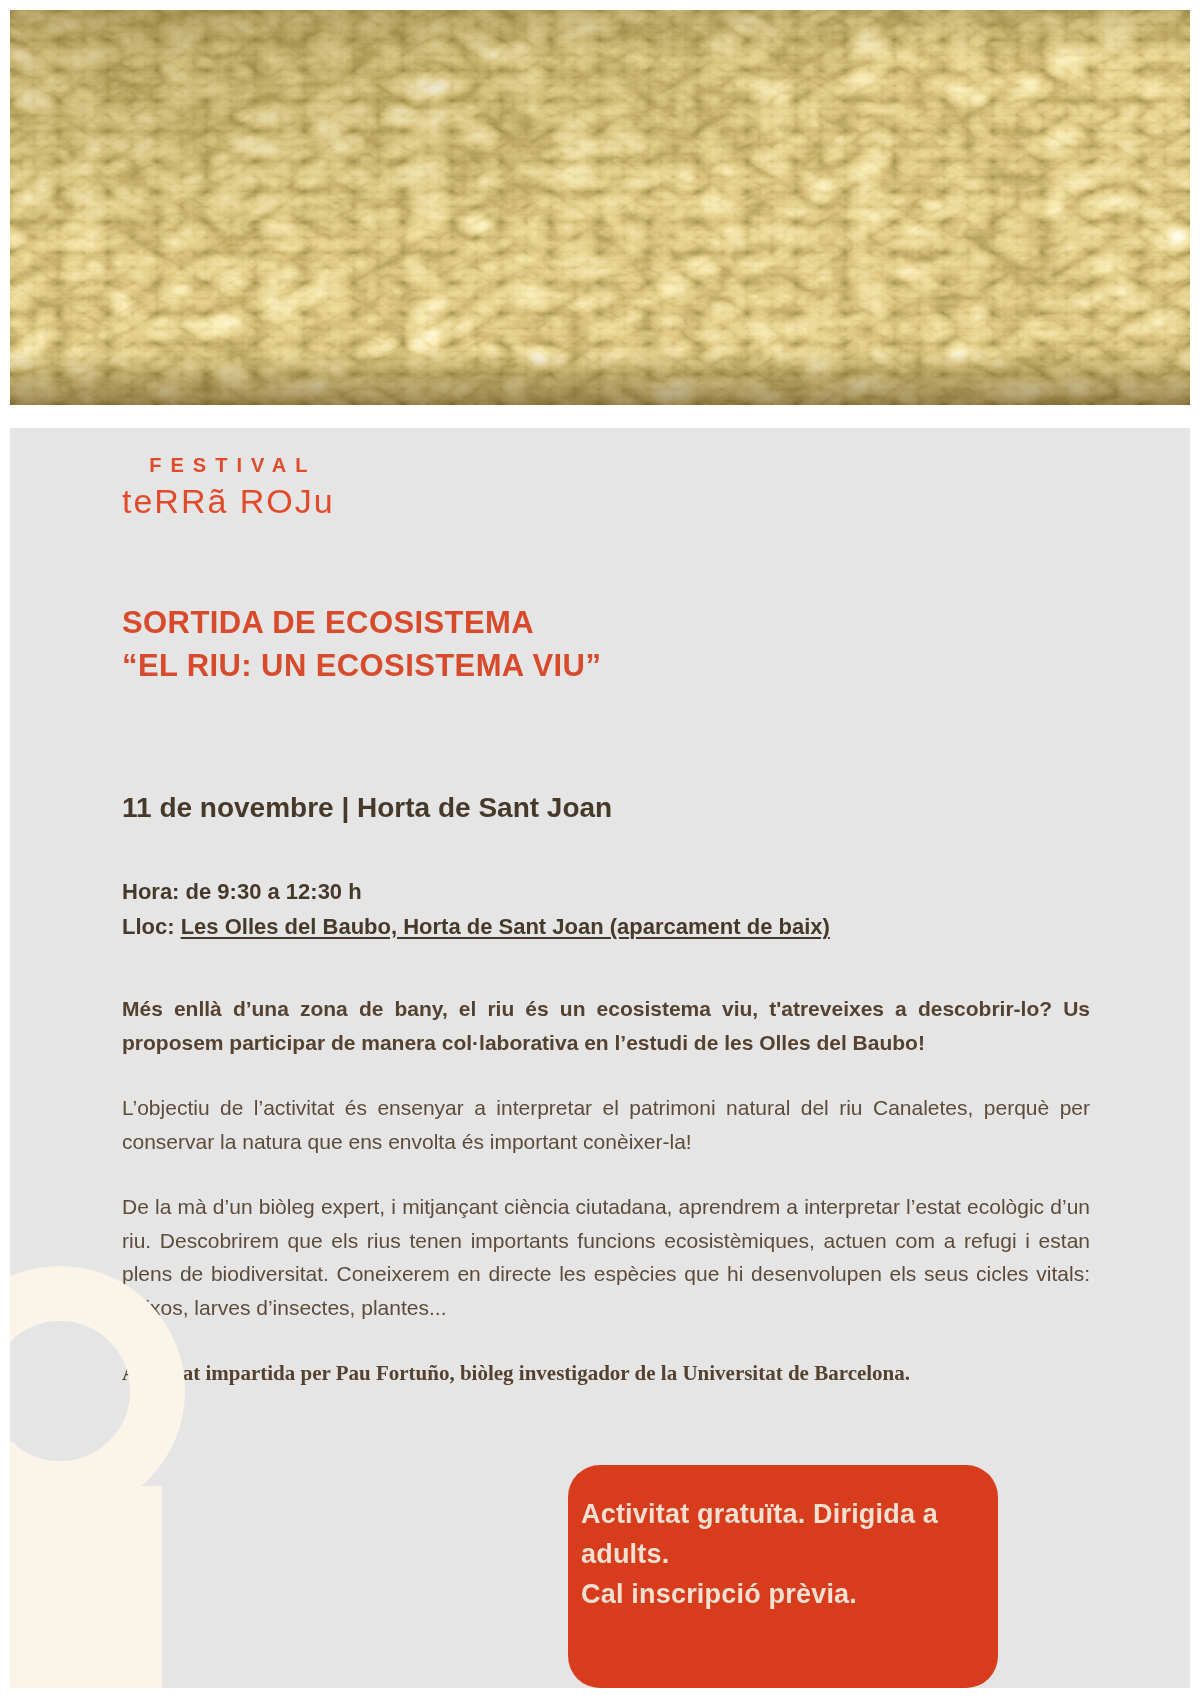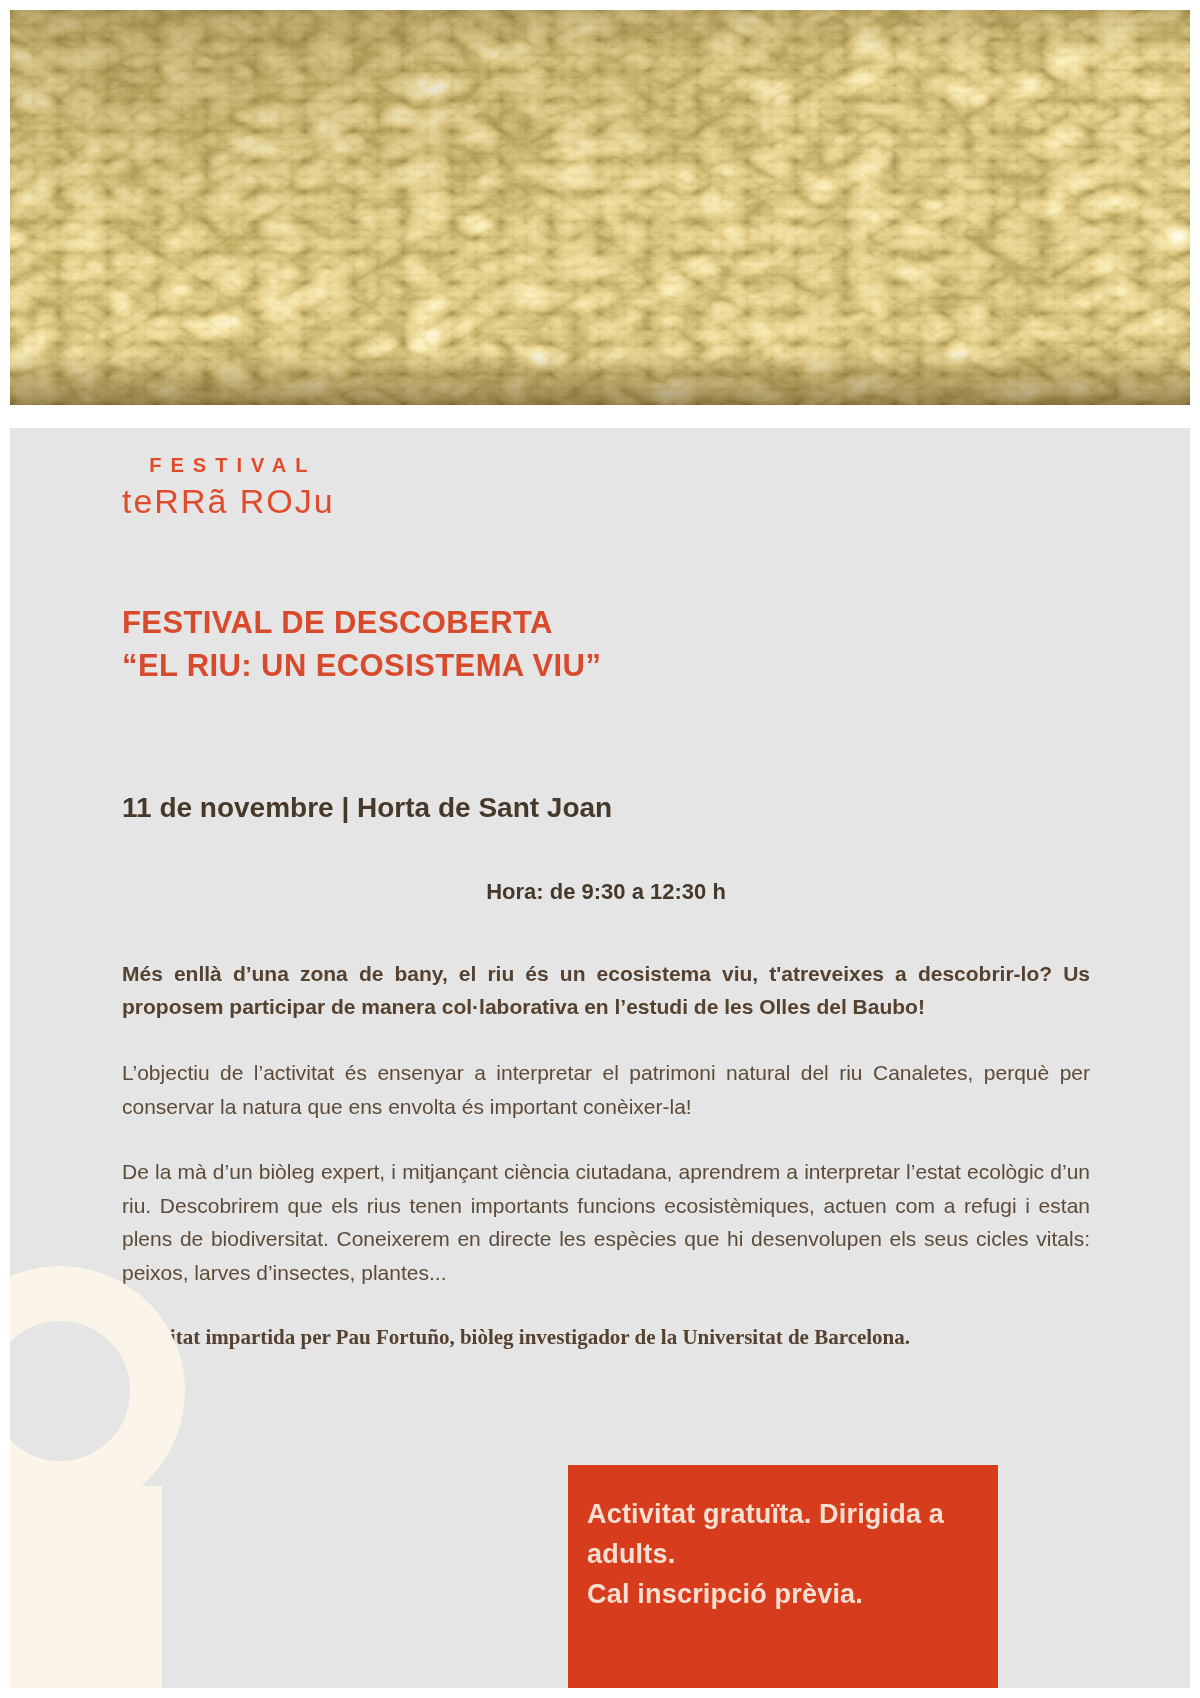--- a/index.html
+++ b/index.html
@@ -55,21 +55,21 @@
     margin-top:84px;
     color:#d84a2c; font-weight:700; font-size:31px;
     line-height:1.38; letter-spacing:0.4px;
   }
 
   .dateline {
     margin-top:104px;
     color:#46392a; font-weight:700; font-size:28px;
   }
 
-  .when-where { margin-top:50px; color:#46392a; font-weight:700; font-size:22px; line-height:1.6;text-align:center; }
+  .when-where { margin-top:50px; color:#46392a; font-weight:700; font-size:22px; line-height:1.6; }
   .place-link { text-decoration:underline; text-decoration-thickness:2px; text-underline-offset:3px; }
 
   .para {
     margin-top:32px;
     color:#5d4b3a; font-size:21px; line-height:1.6;
     text-align:justify;
   }
   .para.bold { font-weight:700; color:#55412f; margin-top:48px; }
   .credit { margin-top:32px; font-weight:700; color:#55412f; font-size:21px; line-height:1.6; text-align:left;font-family:Liberation Serif, serif; }
 
@@ -83,21 +83,22 @@
     position:absolute; left:-75px; top:1058px;
     width:227px; height:202px;
     background:#fbf4e8;
   }
 
   
   .info-box {
     position:absolute; left:558px; bottom:0;
     width:430px; height:223px;
     background:#d73c1d;
-    padding:30px 20px 0 19px;
+    padding:30px 20px 0 13px;
+    border-radius:32px;
   }
   .info-line {
     color:#f7e0d2; font-weight:700; font-size:27px;
     line-height:1.48; letter-spacing:0.2px;
   }
 </style>
 </head>
 <body>
 
 <div class="poster">
@@ -122,28 +123,29 @@
   <div class="gap"></div>
 
   <div class="content">
 
     <div class="logo">
       <div class="logo-festival">FESTIVAL</div>
       <div class="logo-wordmark">teRRã ROJu</div>
     </div>
 
     <div class="headline">
-      <div>FESTIVAL DE DESCOBERTA</div>
+      <div>SORTIDA DE ECOSISTEMA</div>
       <div>“EL RIU: UN ECOSISTEMA VIU”</div>
     </div>
 
     <div class="dateline">11 de novembre | Horta de Sant Joan</div>
 
     <div class="when-where">
       <div><span>Hora: </span><span>de 9:30 a 12:30 h</span></div>
+      <div><span>Lloc: </span><span class="place-link">Les Olles del Baubo, Horta de Sant Joan (aparcament de baix)</span></div>
     </div>
 
     <p class="para bold">Més enllà d’una zona de bany, el riu és un ecosistema viu, t'atreveixes a descobrir-lo? Us proposem participar de manera col·laborativa en l’estudi de les Olles del Baubo!</p>
 
     <p class="para">L’objectiu de l’activitat és ensenyar a interpretar el patrimoni natural del riu Canaletes, perquè per conservar la natura que ens envolta és important conèixer-la!</p>
 
     <p class="para">De la mà d’un biòleg expert, i mitjançant ciència ciutadana, aprendrem a interpretar l’estat ecològic d’un riu. Descobrirem que els rius tenen importants funcions ecosistèmiques, actuen com a refugi i estan plens de biodiversitat. Coneixerem en directe les espècies que hi desenvolupen els seus cicles vitals: peixos, larves d’insectes, plantes...</p>
 
     <p class="para credit">Activitat impartida per Pau Fortuño, biòleg investigador de la Universitat de Barcelona.</p>
 

